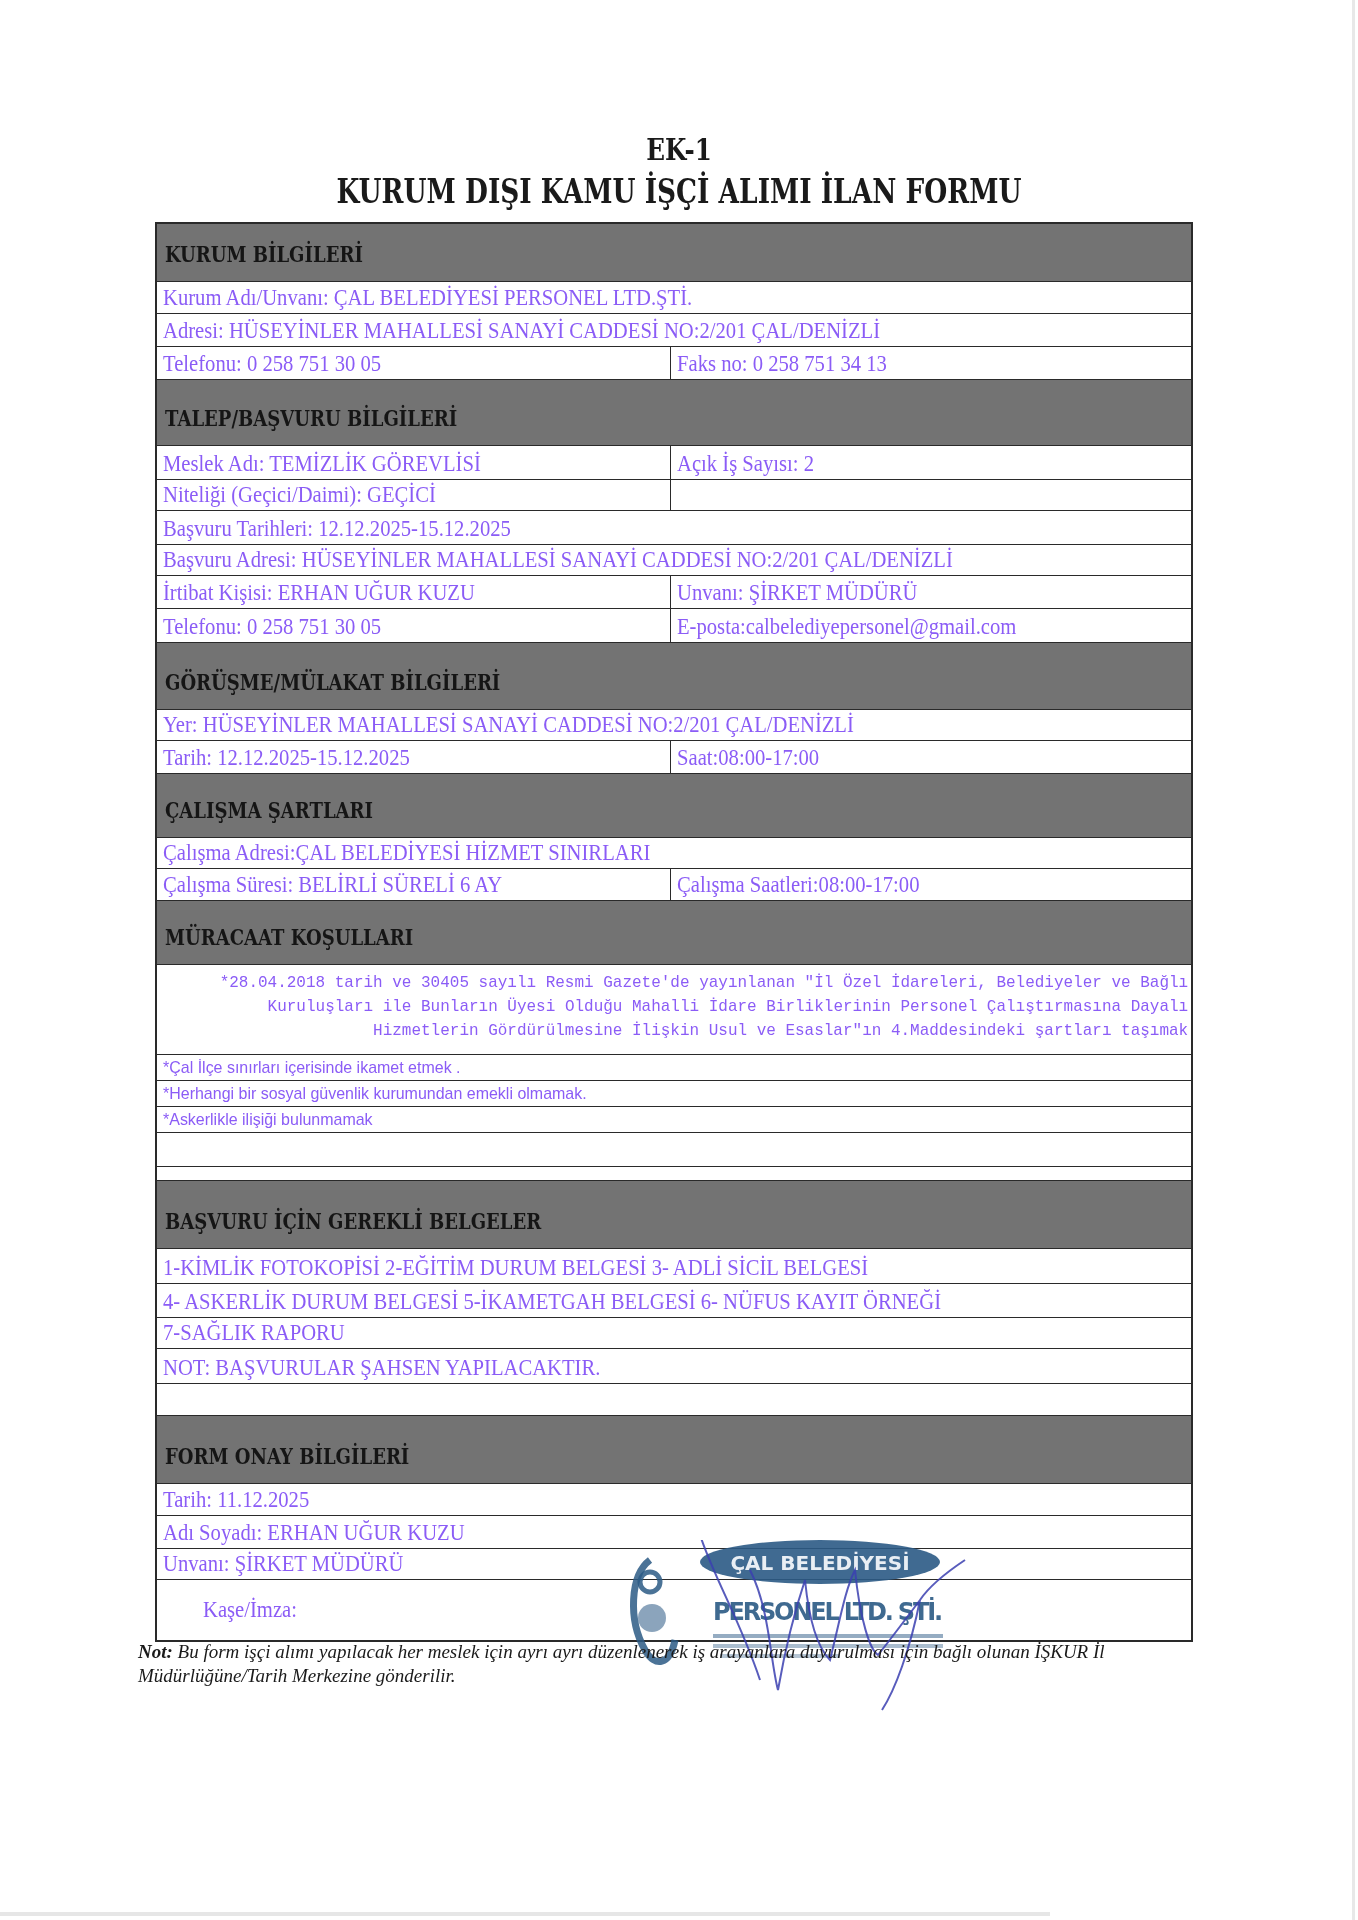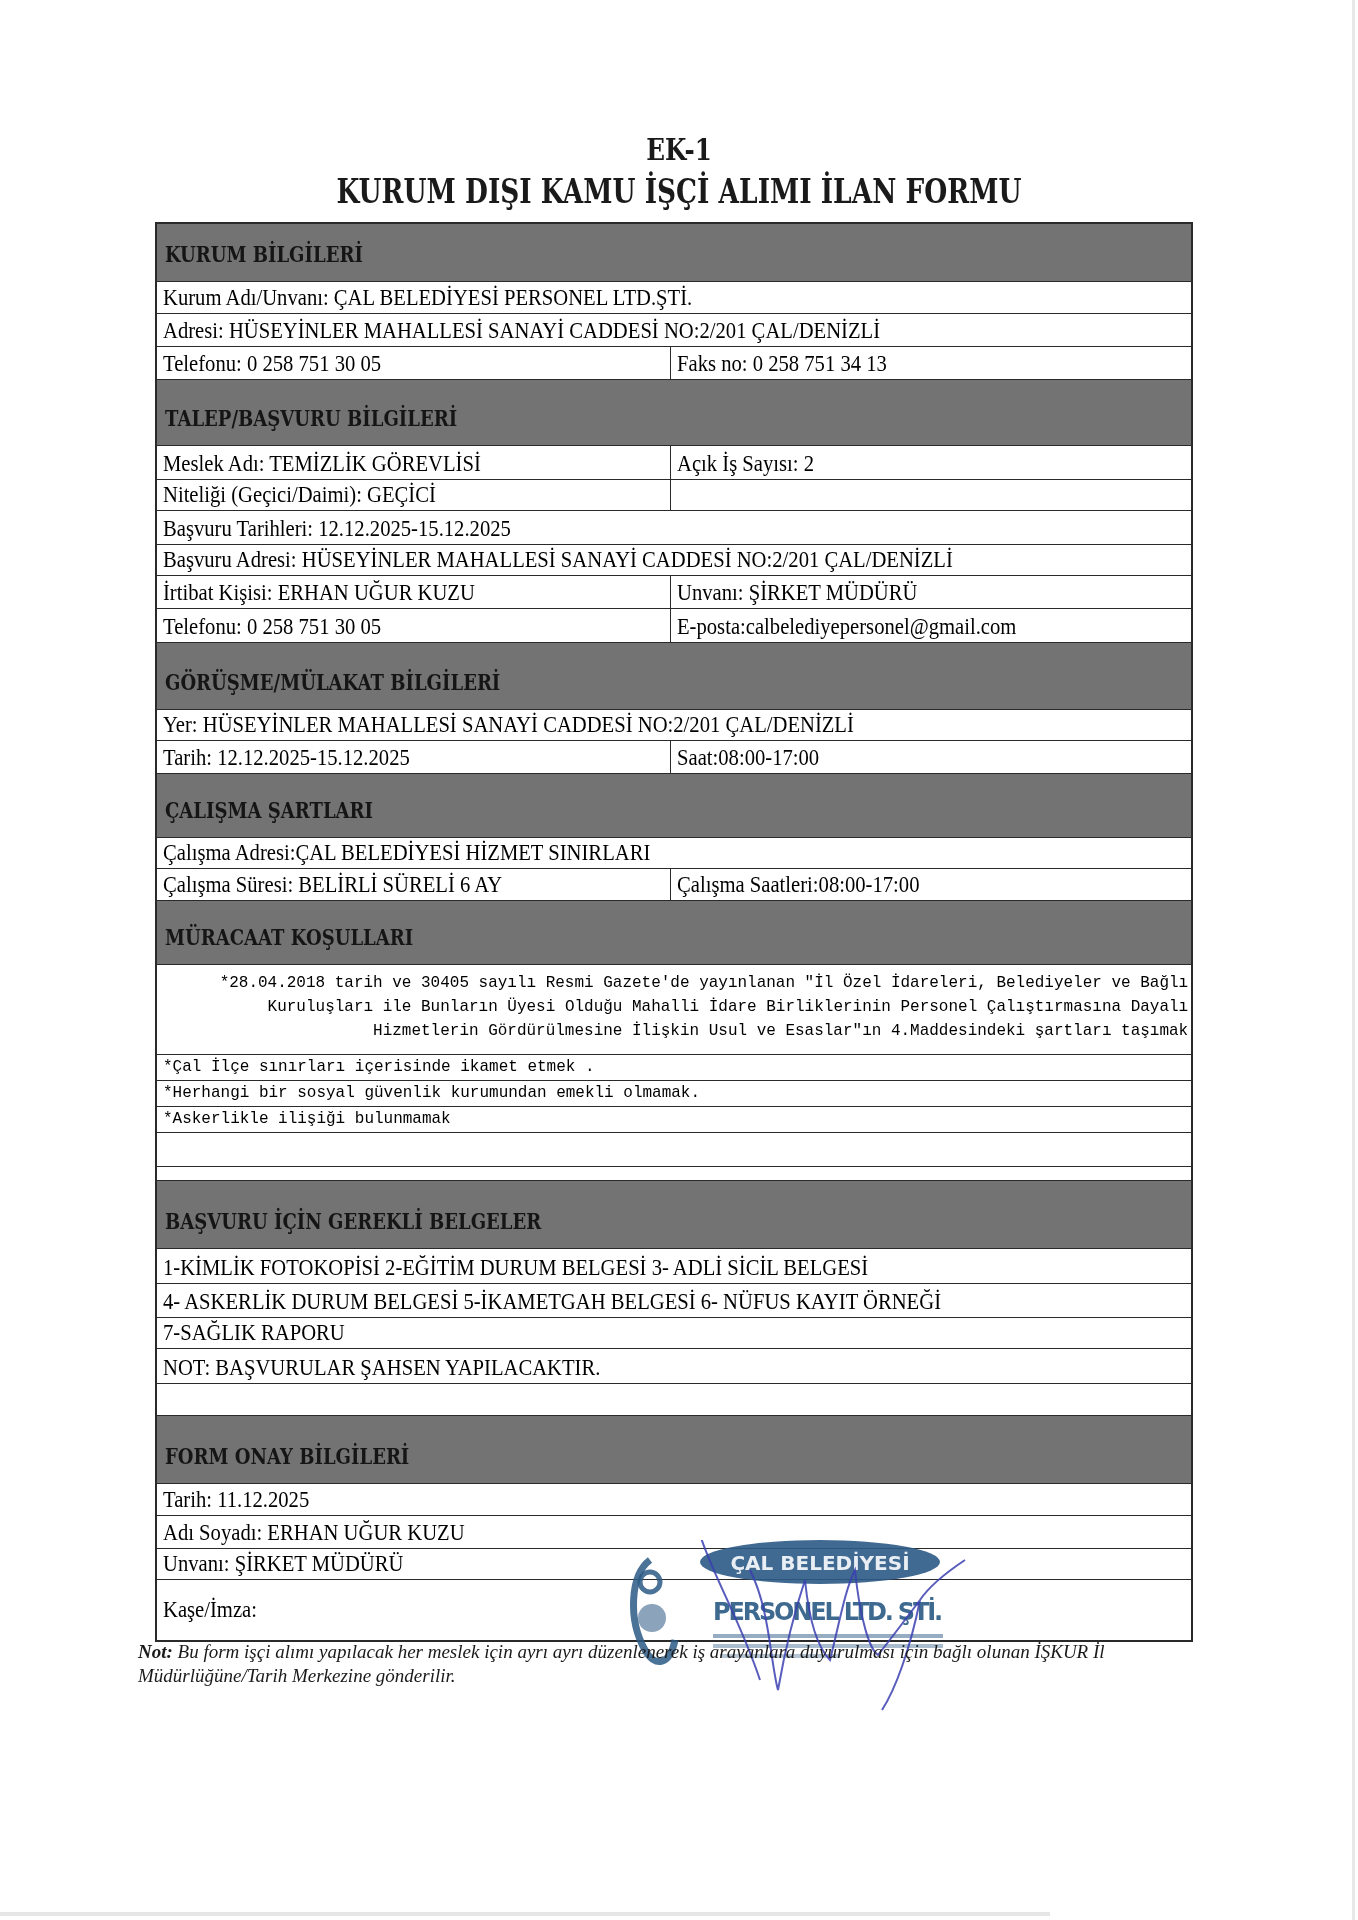--- a/index.html
+++ b/index.html
@@ -22,31 +22,31 @@
     border:2px solid #2a2a2a; box-sizing:border-box;
   }
   .sec {
     background:#737373; border-bottom:1.5px solid #2a2a2a; position:relative;
     font-family:"DejaVu Serif","Liberation Serif",serif; font-weight:bold; font-size:22px;
     color:#151515; box-sizing:border-box;
   }
   .sec span { position:absolute; left:8px; bottom:14px; transform:scaleX(0.82); transform-origin:left center; white-space:nowrap; }
   .row {
     display:flex; border-bottom:1.5px solid #2a2a2a; background:#fff; box-sizing:border-box;
-    font-size:24px; color:#000000;
+    font-size:24px; color:#8b5cf6;
   }
   .cell {
     padding-left:6px; display:flex; align-items:flex-end; padding-bottom:2px;
     white-space:nowrap; overflow:visible; box-sizing:border-box;
   }
   .cell .t { display:inline-block; transform:scaleX(0.86); transform-origin:left bottom; }
   .cell.left { width:514px; border-right:1.5px solid #2a2a2a; }
   .cell.full { width:100%; }
   .cell.right { flex:1; }
-  .cond { font-family:Liberation Mono, monospace; font-size:17px;align-items:center; }
+  .cond { font-family:Liberation Sans, sans-serif; font-size:17px; }
   .cond .t { transform:scaleX(0.94); }
   .cond-multi { display:block; padding:6px 6px 2px 16px; line-height:24px; white-space:normal; font-family:Liberation Mono, monospace; font-size:17px;text-align:right; }
   .cond-multi .t { display:block; transform:scaleX(0.94); transform-origin:left top; width:1080px; }
   .note {
     position:absolute; left:138px; top:1640px; width:1080px;
     font-family:"Liberation Serif","DejaVu Serif",serif; font-style:italic; font-size:19px; line-height:24px; color:#1a1a1a;
   }
   .note b { font-weight:bold;margin-top:44px; }
   .stamp { position:absolute; left:620px; top:1540px; width:360px; height:180px; pointer-events:none; }
   .scan-edge-bottom { position:absolute; left:0; top:1912px; width:1050px; height:4px; background:#e6e6e6; }
@@ -230,21 +230,21 @@
     <div class="cell full">
         <span class="t">Adı Soyadı: ERHAN UĞUR KUZU</span>
       </div>
   </div>
   <div class="row" style="height:31px">
     <div class="cell full">
         <span class="t">Unvanı: ŞİRKET MÜDÜRÜ</span>
       </div>
   </div>
   <div class="row" style="height:60px; border-bottom:none;">
-    <div class="cell full" style="align-items:center;">
+    <div class="cell full" style="align-items:center;margin-left:40px;">
         <span class="t">Kaşe/İmza:</span>
       </div>
   </div>
 </div>
 
 <div class="stamp">
   <svg width="360" height="180" viewBox="0 0 360 180">
 
     <path d="M30 20 C10 35 8 80 25 110 C35 128 50 125 55 100" fill="none" stroke="#2b5a85" stroke-width="7" opacity="0.85"></path>
     <circle cx="30" cy="42" r="10" fill="none" stroke="#2b5a85" stroke-width="5" opacity="0.85"></circle>

